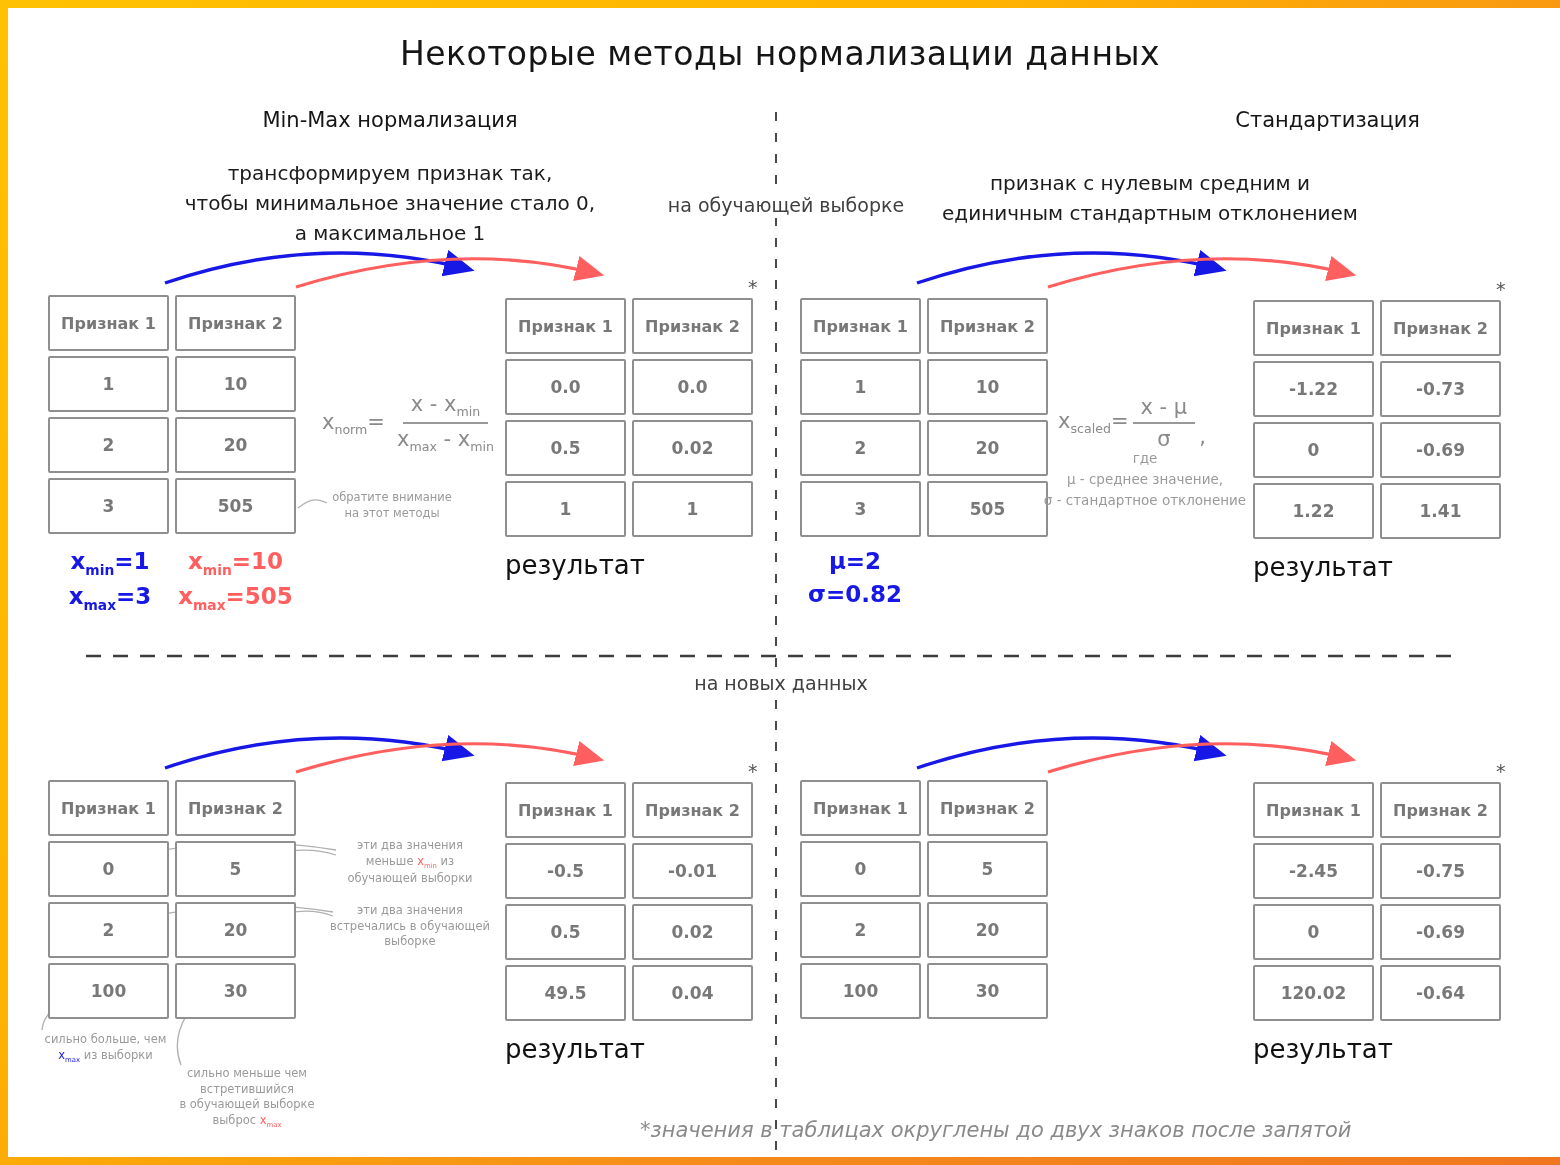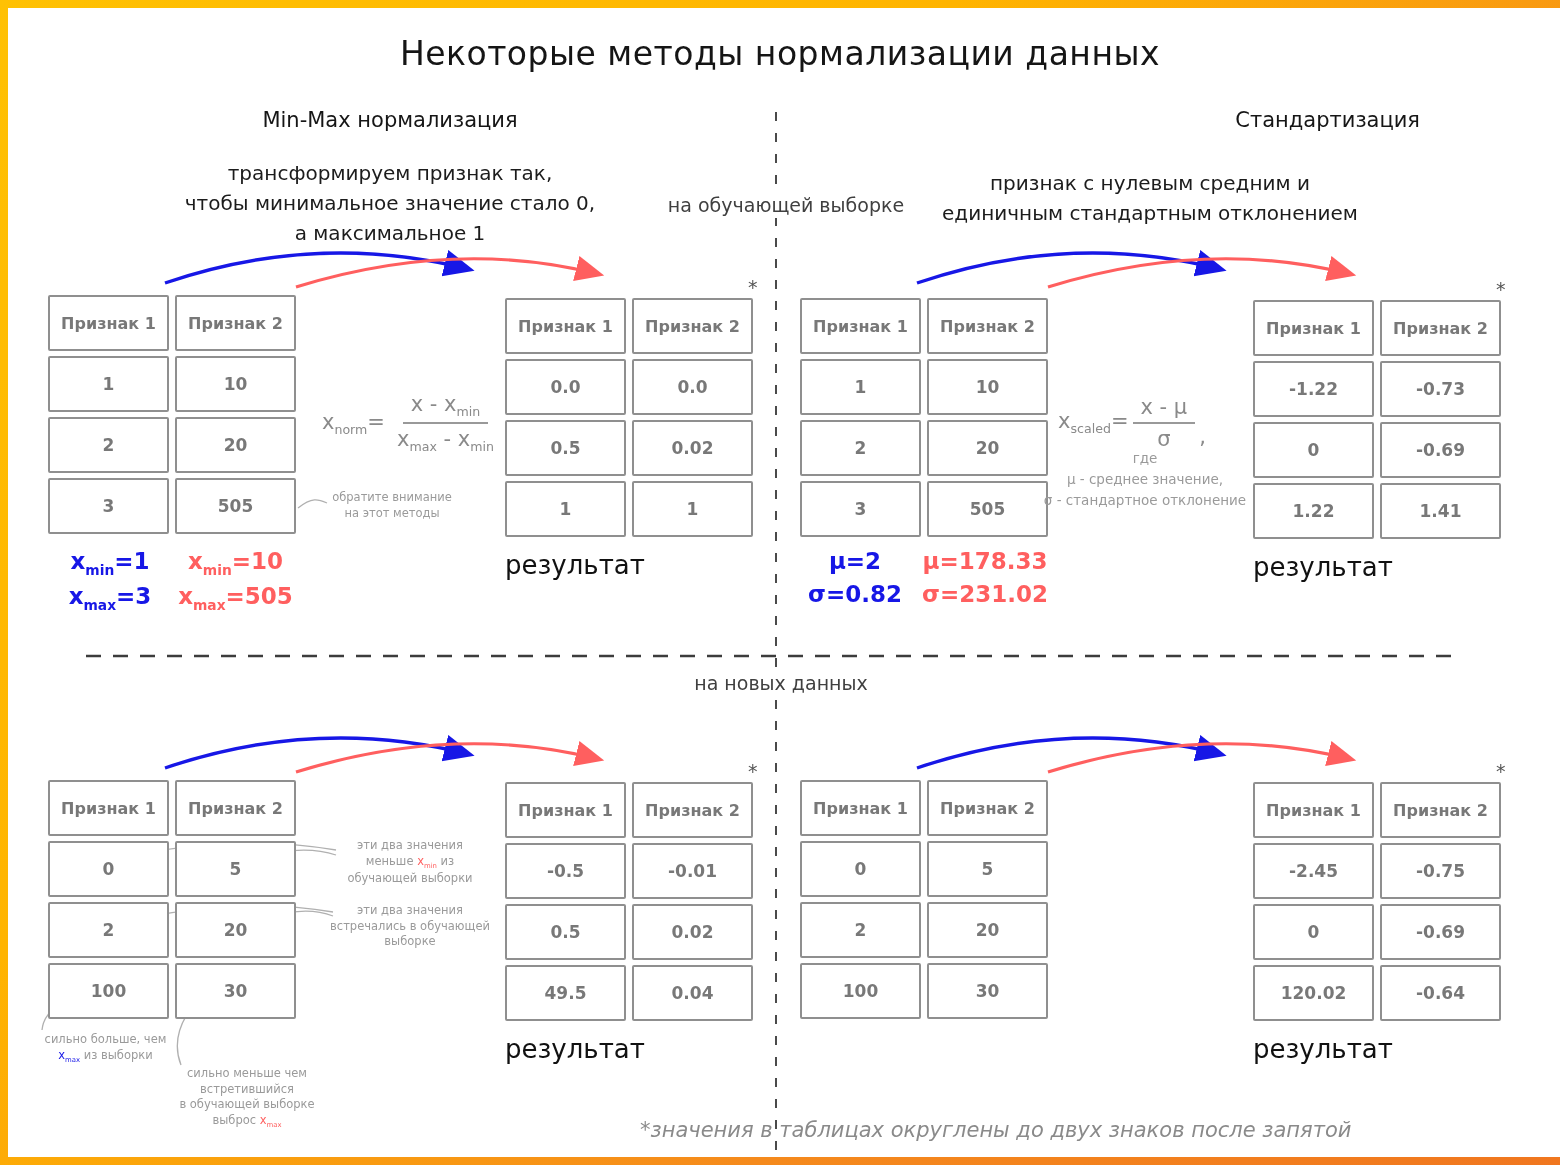--- a/index.html
+++ b/index.html
@@ -176,24 +176,20 @@
       <div class="cell val">1.22</div>
       <div class="cell val">1.41</div>
     </div>
   <div class="abs asterisk" style="left:1496px; top:278px;">*</div>
   <div class="abs result-label" style="left:1253px; top:552px; width:248px;">результат</div>
 
   <div class="abs stat blue" style="left:800px; top:545px; width:110px;">
     <div>μ=2</div>
     <div>σ=0.82</div>
   </div>
-  <div class="abs stat red" style="left:915px; top:545px; width:140px;">
-    <div>μ=178.33</div>
-    <div>σ=231.02</div>
-  </div>
 
   <div class="tbl" style="left:48px; top:780px;">
       <div class="cell hdr">Признак 1</div>
       <div class="cell hdr">Признак 2</div>
       <div class="cell val">0</div>
       <div class="cell val">5</div>
       <div class="cell val">2</div>
       <div class="cell val">20</div>
       <div class="cell val">100</div>
       <div class="cell val">30</div>

